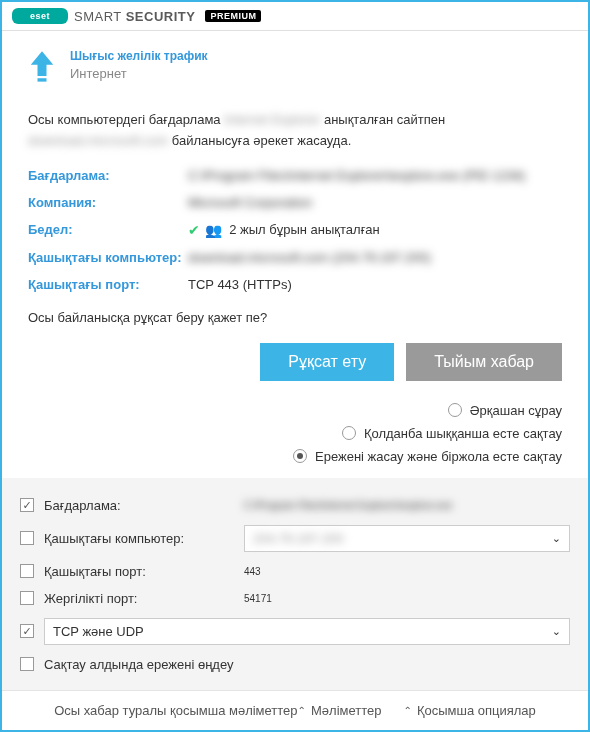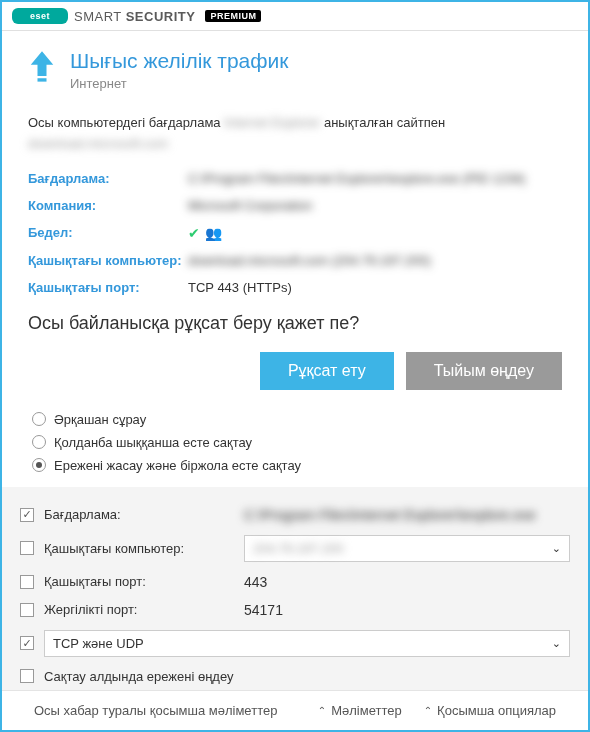--- a/index.html
+++ b/index.html
@@ -34,60 +34,60 @@
   }
   .titlebar .brand { font-size:13px; color:#5a5a5a; font-weight:400; letter-spacing:0.5px;}
   .titlebar .brand b { font-weight:600; }
   .titlebar .premium {
     background:#000000;color:#fff;font-size:9px;padding:1px 5px;border-radius:2px;
     font-weight:600;letter-spacing:0.5px;margin-left:4px;
   }
   .content { padding: 18px 26px 0 26px; flex:1; overflow:hidden;}
   .header-row { display:flex; gap:14px; margin-bottom:22px; align-items:flex-start;}
   .arrow-icon svg { width:28px; height:36px; }
-  .heading { color:#3498db; font-size:21px; font-weight:400;text-align:center; }
+  .heading { color:#3498db; font-size:12px; font-weight:700;text-align:center; }
   .subheading { color:#888; font-size:13px; margin-top:3px;}
   .descr { color:#333; font-size:13px; line-height:1.6; margin-bottom:16px;}
   .blur { filter: blur(4px); color:#999; user-select:none;}
   
   .info-grid { display:grid; grid-template-columns: 160px 1fr; row-gap:12px; margin-bottom:18px;}
   .info-label { color:#3498db; font-weight:600; font-size:13px;}
   .info-value { color:#333; font-size:13px; display:flex; align-items:center; gap:6px;}
   .check-green { color:#2ecc71; font-size:14px;}
   .people-icon { color:#5a8ab8; font-size:14px;}
   
-  .question { font-size:18px; margin:12px 0 18px 0;}
+  .question { font-size:13px; margin:12px 0 18px 0;}
   .btn-row { display:flex; justify-content:flex-end; gap:12px; margin-bottom:18px;}
   .btn {
     padding:10px 28px; font-size:16px; border:none; cursor:pointer;
   }
   .btn-allow { background:#3db4e6; color:#fff; }
   .btn-deny { background:#9a9a9a; color:#fff; }
   
   .radio-group { margin-bottom:6px; padding-left:4px;}
-  .radio-row { display:flex; align-items:center; gap:8px; padding:4px 0; cursor:pointer;}
+  .radio-row { display:flex; align-items:center; gap:8px; padding:4px 0; cursor:pointer;justify-content:flex-end;}
   .radio { width:14px; height:14px; border:1px solid #999; border-radius:50%; display:inline-flex; align-items:center; justify-content:center; flex-shrink:0;}
   .radio.checked::after { content:""; width:6px; height:6px; background:#555; border-radius:50%;}
   
   .rule-section { background:#f4f4f4; padding:14px 18px 14px 18px; margin: 10px -26px 0 -26px;}
   .rule-row { display:flex; align-items:center; gap:10px; padding:6px 0;}
   .checkbox { width:14px; height:14px; border:1px solid #999; background:#fff; display:inline-flex; align-items:center; justify-content:center; flex-shrink:0; cursor:pointer;}
   .checkbox.checked::after { content:"✓"; font-size:11px; color:#555; line-height:1;}
   .rule-label { width:190px; font-size:13px; color:#333;}
-  .rule-value { flex:1; font-size:14px; color:#333;}
+  .rule-value { flex:1; font-size:10px; color:#333;}
   .select {
     flex:1; background:#fff; border:1px solid #ccc; padding:5px 8px; font-size:13px;
     display:flex; justify-content:space-between; align-items:center; cursor:pointer;
   }
   .chev { font-size:11px; color:#333;}
   
   .footer {
     border-top:1px solid #e4e4e4;
     padding:12px 32px;
-    display:flex; justify-content:space-between; align-items:center;
+    display:flex; justify-content:center; align-items:center;
     font-size:13px; color:#555;
   }
   .footer-right { display:flex; gap:22px;}
   .footer-link { display:flex; align-items:center; gap:5px; cursor:pointer;}
   .caret-up { font-size:10px;}
 </style>
 </head>
 <body>
 
 <div class="titlebar">
@@ -110,48 +110,49 @@
       </svg>
     </div>
     <div>
       <div class="heading">Шығыс желілік трафик</div>
       <div class="subheading">Интернет</div>
     </div>
   </div>
 
   <div class="descr">
     <span>Осы компьютердегі бағдарлама </span><span class="blur">Internet Explorer</span><span> анықталған сайтпен </span><br>
-    <span class="blur">download.microsoft.com</span>
+    <span class="blur">download.microsoft.com</span><span> байланысуға әрекет жасауда.</span>
   </div>
 
   <div class="info-grid">
     <div class="info-label">Бағдарлама:</div>
     <div class="info-value blur">C:\Program Files\Internet Explorer\iexplore.exe (PID 1234)</div>
 
     <div class="info-label">Компания:</div>
     <div class="info-value blur">Microsoft Corporation</div>
 
     <div class="info-label">Бедел:</div>
     <div class="info-value">
       <span class="check-green">✔</span>
       <span class="people-icon">👥</span>
+      <span>2 жыл бұрын анықталған</span>
     </div>
 
     <div class="info-label">Қашықтағы компьютер:</div>
     <div class="info-value blur">download.microsoft.com (204.79.197.200)</div>
 
     <div class="info-label">Қашықтағы порт:</div>
     <div class="info-value">TCP 443 (HTTPs)</div>
   </div>
 
   <div class="question">Осы байланысқа рұқсат беру қажет пе?</div>
 
   <div class="btn-row">
     <button class="btn btn-allow">Рұқсат ету</button>
-    <button class="btn btn-deny">Тыйым өңдеу</button>
+    <button class="btn btn-deny">Тыйым хабар</button>
   </div>
 
   <div class="radio-group">
     <div class="radio-row">
       <span class="radio"></span>
       <span>Әрқашан сұрау</span>
     </div>
     <div class="radio-row">
       <span class="radio"></span>
       <span>Қолданба шыққанша есте сақтау</span>

